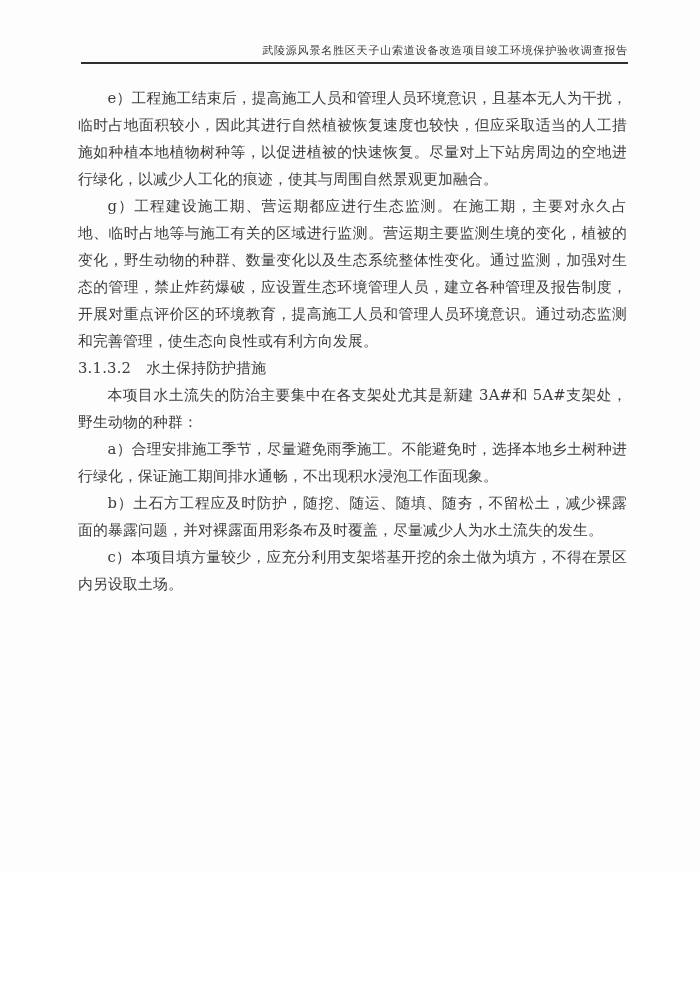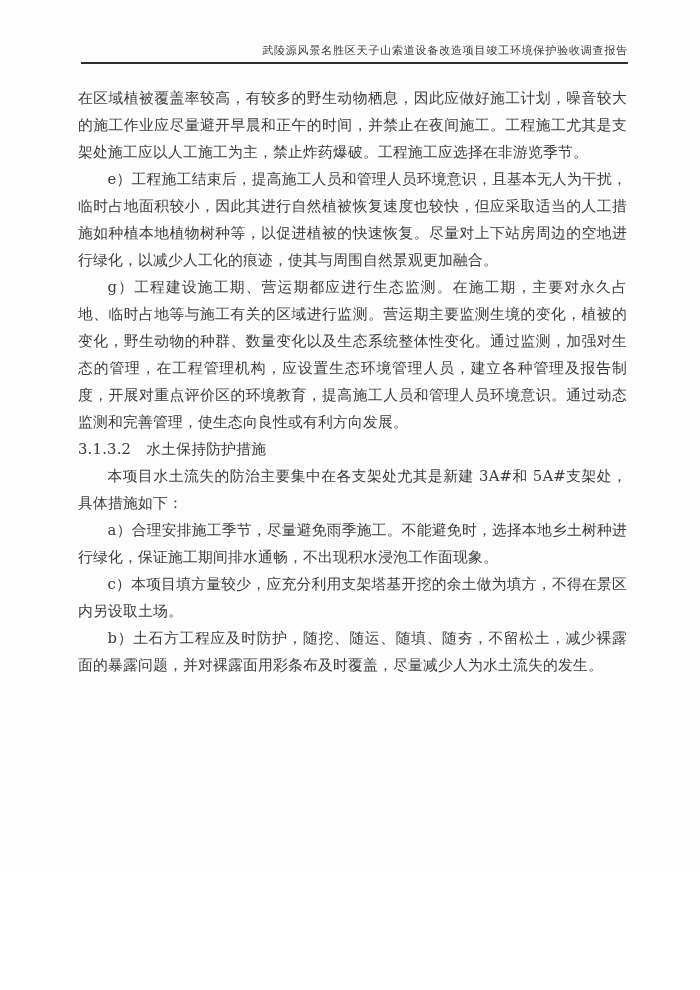--- a/index.html
+++ b/index.html
@@ -74,27 +74,26 @@
 <body>
 
 <div class="page">
 
   <div class="header">
     <div class="header-title">武陵源风景名胜区天子山索道设备改造项目竣工环境保护验收调查报告</div>
     <div class="header-rule"></div>
   </div>
 
   <div class="content">
-    <p class="body-par">在区域植被覆盖率较高，有较多的野生动物栖息，因此应做好施工计划，噪音较大的施工作业应尽量避开早晨和正午的时间，并禁止在夜间施工。工程施工尤其是支架处施工应以人工施工为主，禁止炸药爆破。工程施工应选择在非游览季节。</p>
     <p class="body-par par-indent">e）工程施工结束后，提高施工人员和管理人员环境意识，且基本无人为干扰，临时占地面积较小，因此其进行自然植被恢复速度也较快，但应采取适当的人工措施如种植本地植物树种等，以促进植被的快速恢复。尽量对上下站房周边的空地进行绿化，以减少人工化的痕迹，使其与周围自然景观更加融合。</p>
-    <p class="body-par par-indent">g）工程建设施工期、营运期都应进行生态监测。在施工期，主要对永久占地、临时占地等与施工有关的区域进行监测。营运期主要监测生境的变化，植被的变化，野生动物的种群、数量变化以及生态系统整体性变化。通过监测，加强对生态的管理，在工程管理机构，应设置生态环境管理人员，建立各种管理及报告制度，开展对重点评价区的环境教育，提高施工人员和管理人员环境意识。通过动态监测和完善管理，使生态向良性或有利方向发展。</p>
+    <p class="body-par par-indent">g）工程建设施工期、营运期都应进行生态监测。在施工期，主要对永久占地、临时占地等与施工有关的区域进行监测。营运期主要监测生境的变化，植被的变化，野生动物的种群、数量变化以及生态系统整体性变化。通过监测，加强对生态的管理，禁止炸药爆破，应设置生态环境管理人员，建立各种管理及报告制度，开展对重点评价区的环境教育，提高施工人员和管理人员环境意识。通过动态监测和完善管理，使生态向良性或有利方向发展。</p>
     <h3 class="section-heading">3.1.3.2　水土保持防护措施</h3>
-    <p class="body-par par-indent">本项目水土流失的防治主要集中在各支架处尤其是新建 3A#和 5A#支架处，具体措施如下：</p>
+    <p class="body-par par-indent">本项目水土流失的防治主要集中在各支架处尤其是新建 3A#和 5A#支架处，野生动物的种群：</p>
     <p class="body-par par-indent">a）合理安排施工季节，尽量避免雨季施工。不能避免时，选择本地乡土树种进行绿化，保证施工期间排水通畅，不出现积水浸泡工作面现象。</p>
+    <p class="body-par par-indent">b）土石方工程应及时防护，随挖、随运、随填、随夯，不留松土，减少裸露面的暴露问题，并对裸露面用彩条布及时覆盖，尽量减少人为水土流失的发生。</p>
     <p class="body-par par-indent">c）本项目填方量较少，应充分利用支架塔基开挖的余土做为填方，不得在景区内另设取土场。</p>
-    <p class="body-par par-indent">b）土石方工程应及时防护，随挖、随运、随填、随夯，不留松土，减少裸露面的暴露问题，并对裸露面用彩条布及时覆盖，尽量减少人为水土流失的发生。</p>
   </div>
 
   <div class="footer">
     <span class="page-number">27</span>
   </div>
 
 </div>
 
 </body></html>

